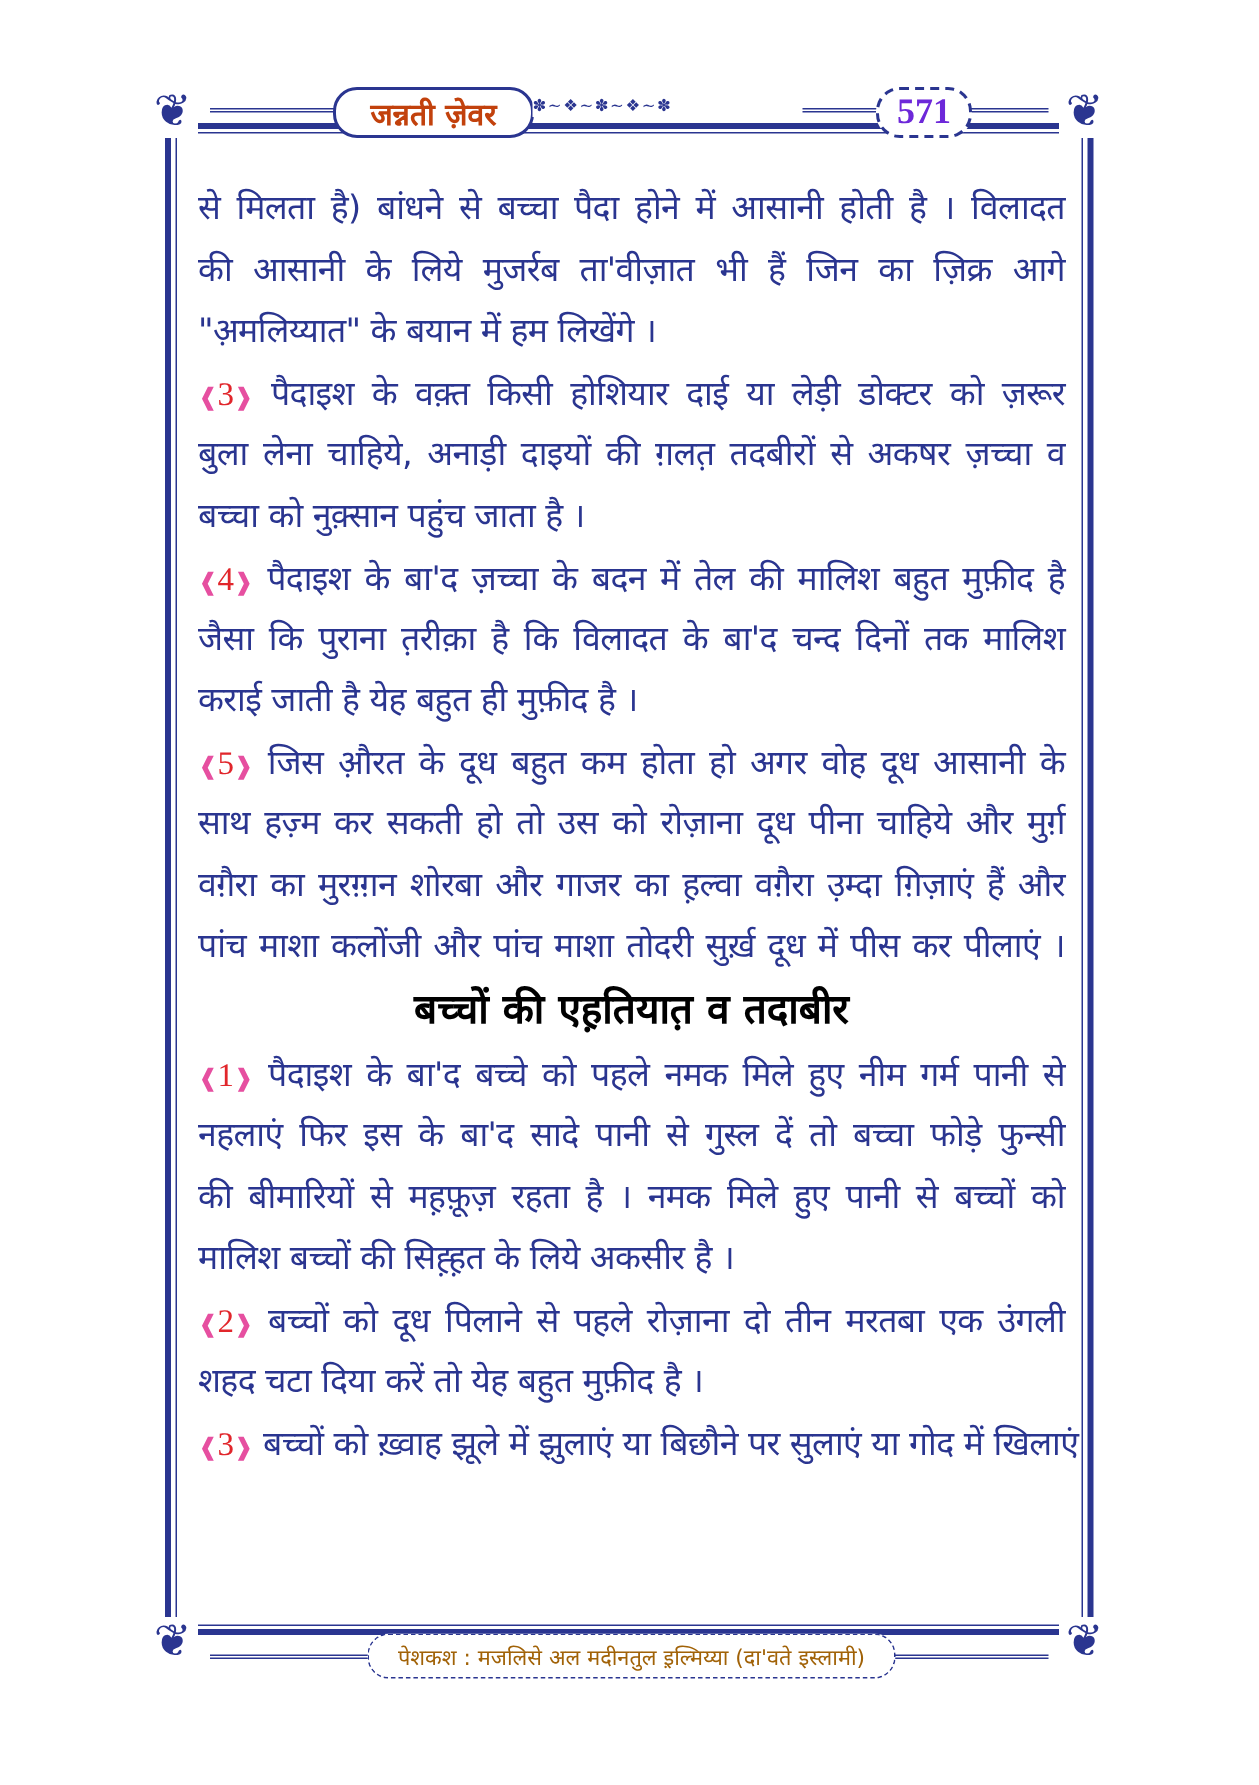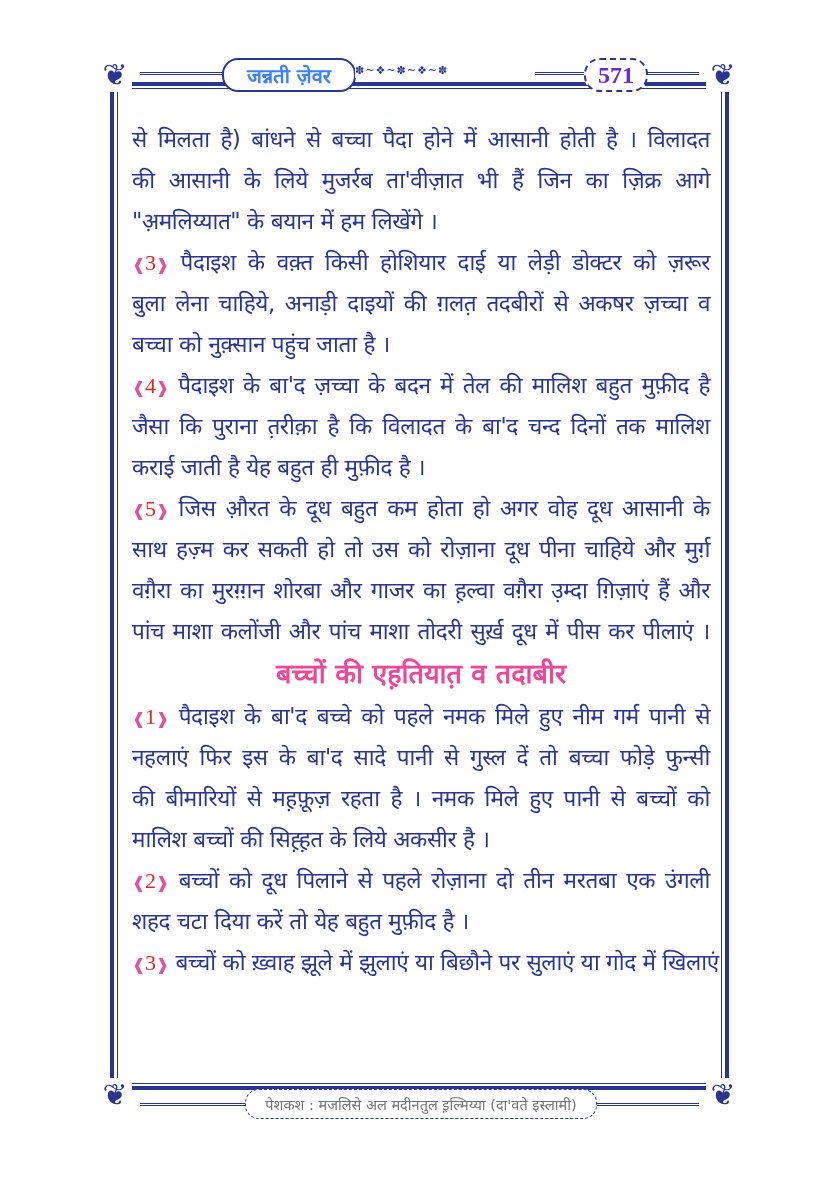--- a/index.html
+++ b/index.html
@@ -6,44 +6,44 @@
   body { width:839px; height:1190px; position:relative; overflow:hidden; font-family:"DejaVu Sans", sans-serif; }
   .page { position:absolute; left:0; top:0; width:839px; height:1190px; background:#fff; }
 
   
   .frame-outer { position:absolute; left:110px; top:82px; width:619px; height:1008px; border:4px solid #2a3590; box-sizing:border-box; }
   .frame-inner { position:absolute; left:117px; top:88px; width:605px; height:996px; border:1.5px solid #2a3590; box-sizing:border-box; }
 
   
   .hdr-rule { position:absolute; left:140px; right:140px; top:72px; height:0; border-top:3px double #2a3590; }
   .hdr-title-box { position:absolute; left:222px; top:58px; width:130px; height:30px; background:#fff; border:2px solid #2a3590; border-radius:16px; display:flex; align-items:center; justify-content:center; }
-  .hdr-title { color:#3b82f6; font-size:20px; font-weight:bold; }
+  .hdr-title { color:#c2410c; font-size:20px; font-weight:bold; }
   .hdr-deco { position:absolute; left:355px; top:64px; width:180px; height:14px; background:#fff; color:#2a3590; font-size:11px; letter-spacing:1px; overflow:hidden; white-space:nowrap; }
   .hdr-page-box { position:absolute; left:584px; top:58px; width:60px; height:30px; background:#fff; border:2px dashed #2a3590; border-radius:16px; display:flex; align-items:center; justify-content:center; }
   .hdr-page { color:#6d28d9; font-size:24px; font-weight:bold; font-family:"Liberation Serif", serif; }
 
   
   .corner { position:absolute; width:34px; height:34px; color:#2a3590; font-size:30px; line-height:34px; text-align:center; background:#fff; }
   .c-tl { left:98px; top:58px; }
   .c-tr { left:706px; top:58px; }
   .c-bl { left:98px; top:1078px; }
   .c-br { left:706px; top:1078px; }
 
   
   .content { position:absolute; left:132px; top:96px; width:578px;margin-top:23px; }
   .line { height:41px; line-height:41px; font-size:22.5px; color:#2a3590; white-space:nowrap; text-align:justify; text-align-last:justify; font-family:"DejaVu Sans", sans-serif; letter-spacing:-0.4px; }
   .line.last { text-align-last:left; }
   .num { color:#e1262b; font-family:"Liberation Serif", serif; font-size:22px; }
   .bracket { color:#e64fa0; font-size:16px; }
-  .heading { height:44px; line-height:44px; text-align:center; color:#ec4899; font-size:27px; font-weight:bold; }
+  .heading { height:44px; line-height:44px; text-align:center; color:#000000; font-size:27px; font-weight:bold; }
 
   
   .ftr-rule { position:absolute; left:140px; right:140px; top:1103px; height:0; border-top:3px double #2a3590; }
   .ftr-box { position:absolute; left:245px; top:1089px; width:350px; height:28px; background:#fff; border:1.5px dashed #2a3590; border-radius:14px; display:flex; align-items:center; justify-content:center; }
-  .ftr-text { color:#737373; font-size:14.5px; }
+  .ftr-text { color:#a16207; font-size:14.5px; }
 </style>
 </head>
 <body>
 
 <div class="page">
 
   <div class="frame-outer"></div>
   <div class="frame-inner"></div>
 
   <div class="hdr-rule"></div>

